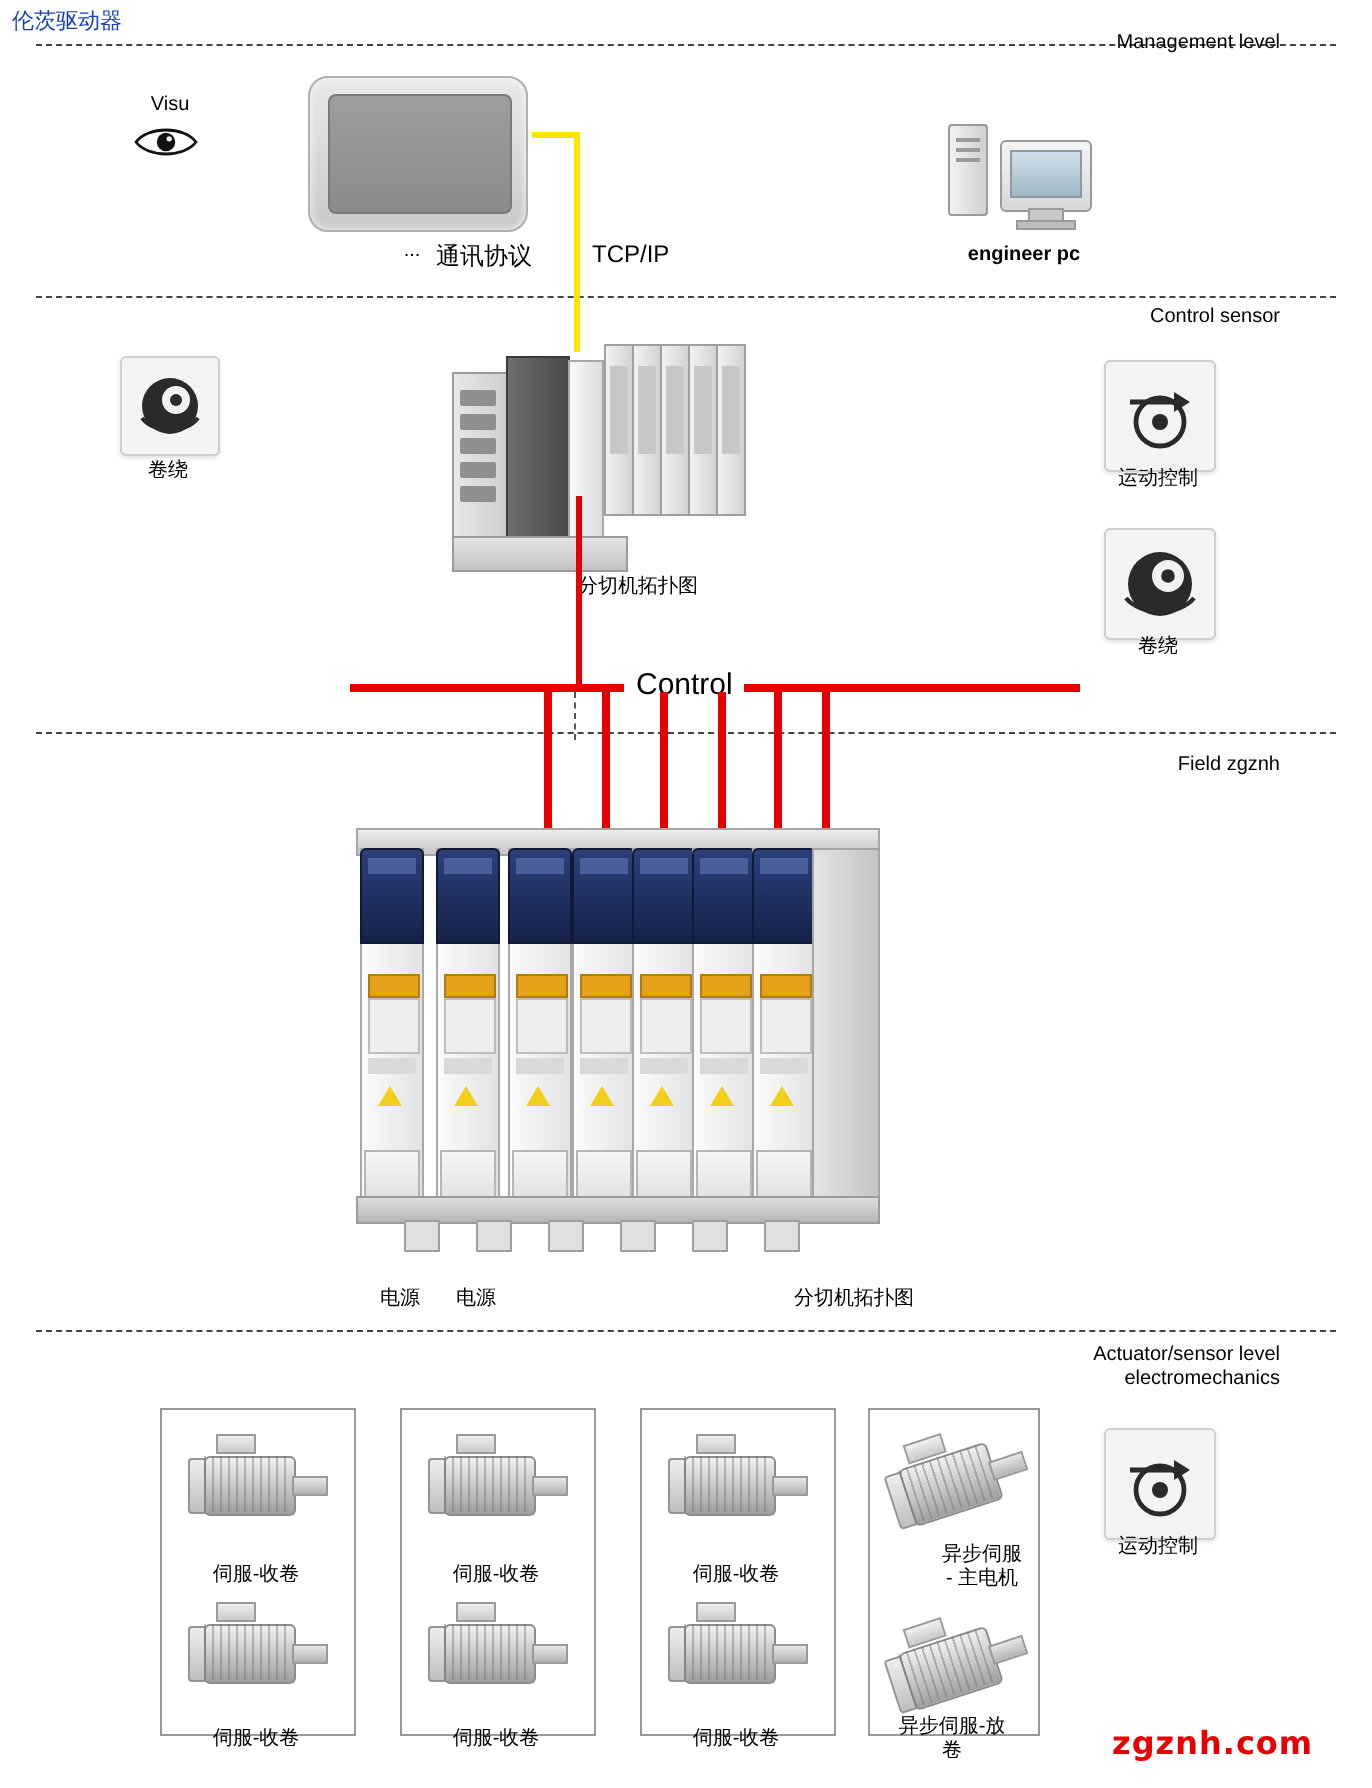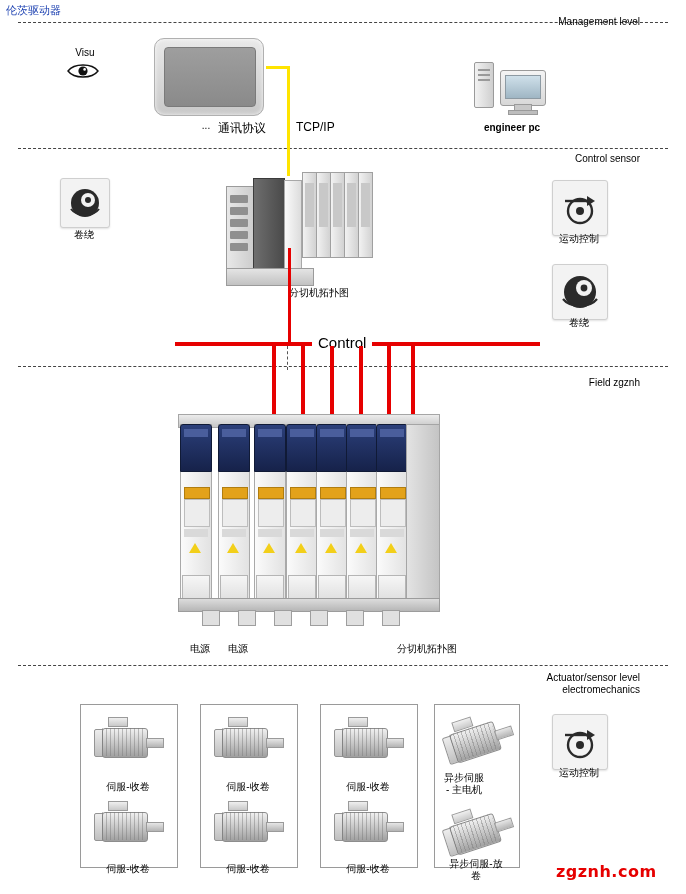--- a/index.html
+++ b/index.html
@@ -421,21 +421,21 @@
   <div class="abs lbl" style="left:322px;top:862px;width:92px;">伺服-收卷</div>
 
   <div class="abs mbox" style="left:434px;top:704px;width:84px;height:162px;"></div>
   <div class="abs motor tilt" style="left:442px;top:720px;">
     <div class="box"></div>
       <div class="cap2"></div>
       <div class="barrel"></div>
       <div class="fins"></div>
       <div class="shaft"></div>
   </div>
-  <div class="abs lbl" style="left:424px;top:772px;width:80px;line-height:12px;white-space:pre-line;">异步伺服
+  <div class="abs lbl" style="left:451px;top:772px;width:80px;line-height:12px;white-space:pre-line;">异步伺服
 - 主电机</div>
   <div class="abs motor tilt" style="left:442px;top:812px;">
     <div class="box"></div>
       <div class="cap2"></div>
       <div class="barrel"></div>
       <div class="fins"></div>
       <div class="shaft"></div>
   </div>
   <div class="abs lbl" style="left:436px;top:858px;width:80px;line-height:12px;white-space:pre-line;">异步伺服-放
 卷</div>

